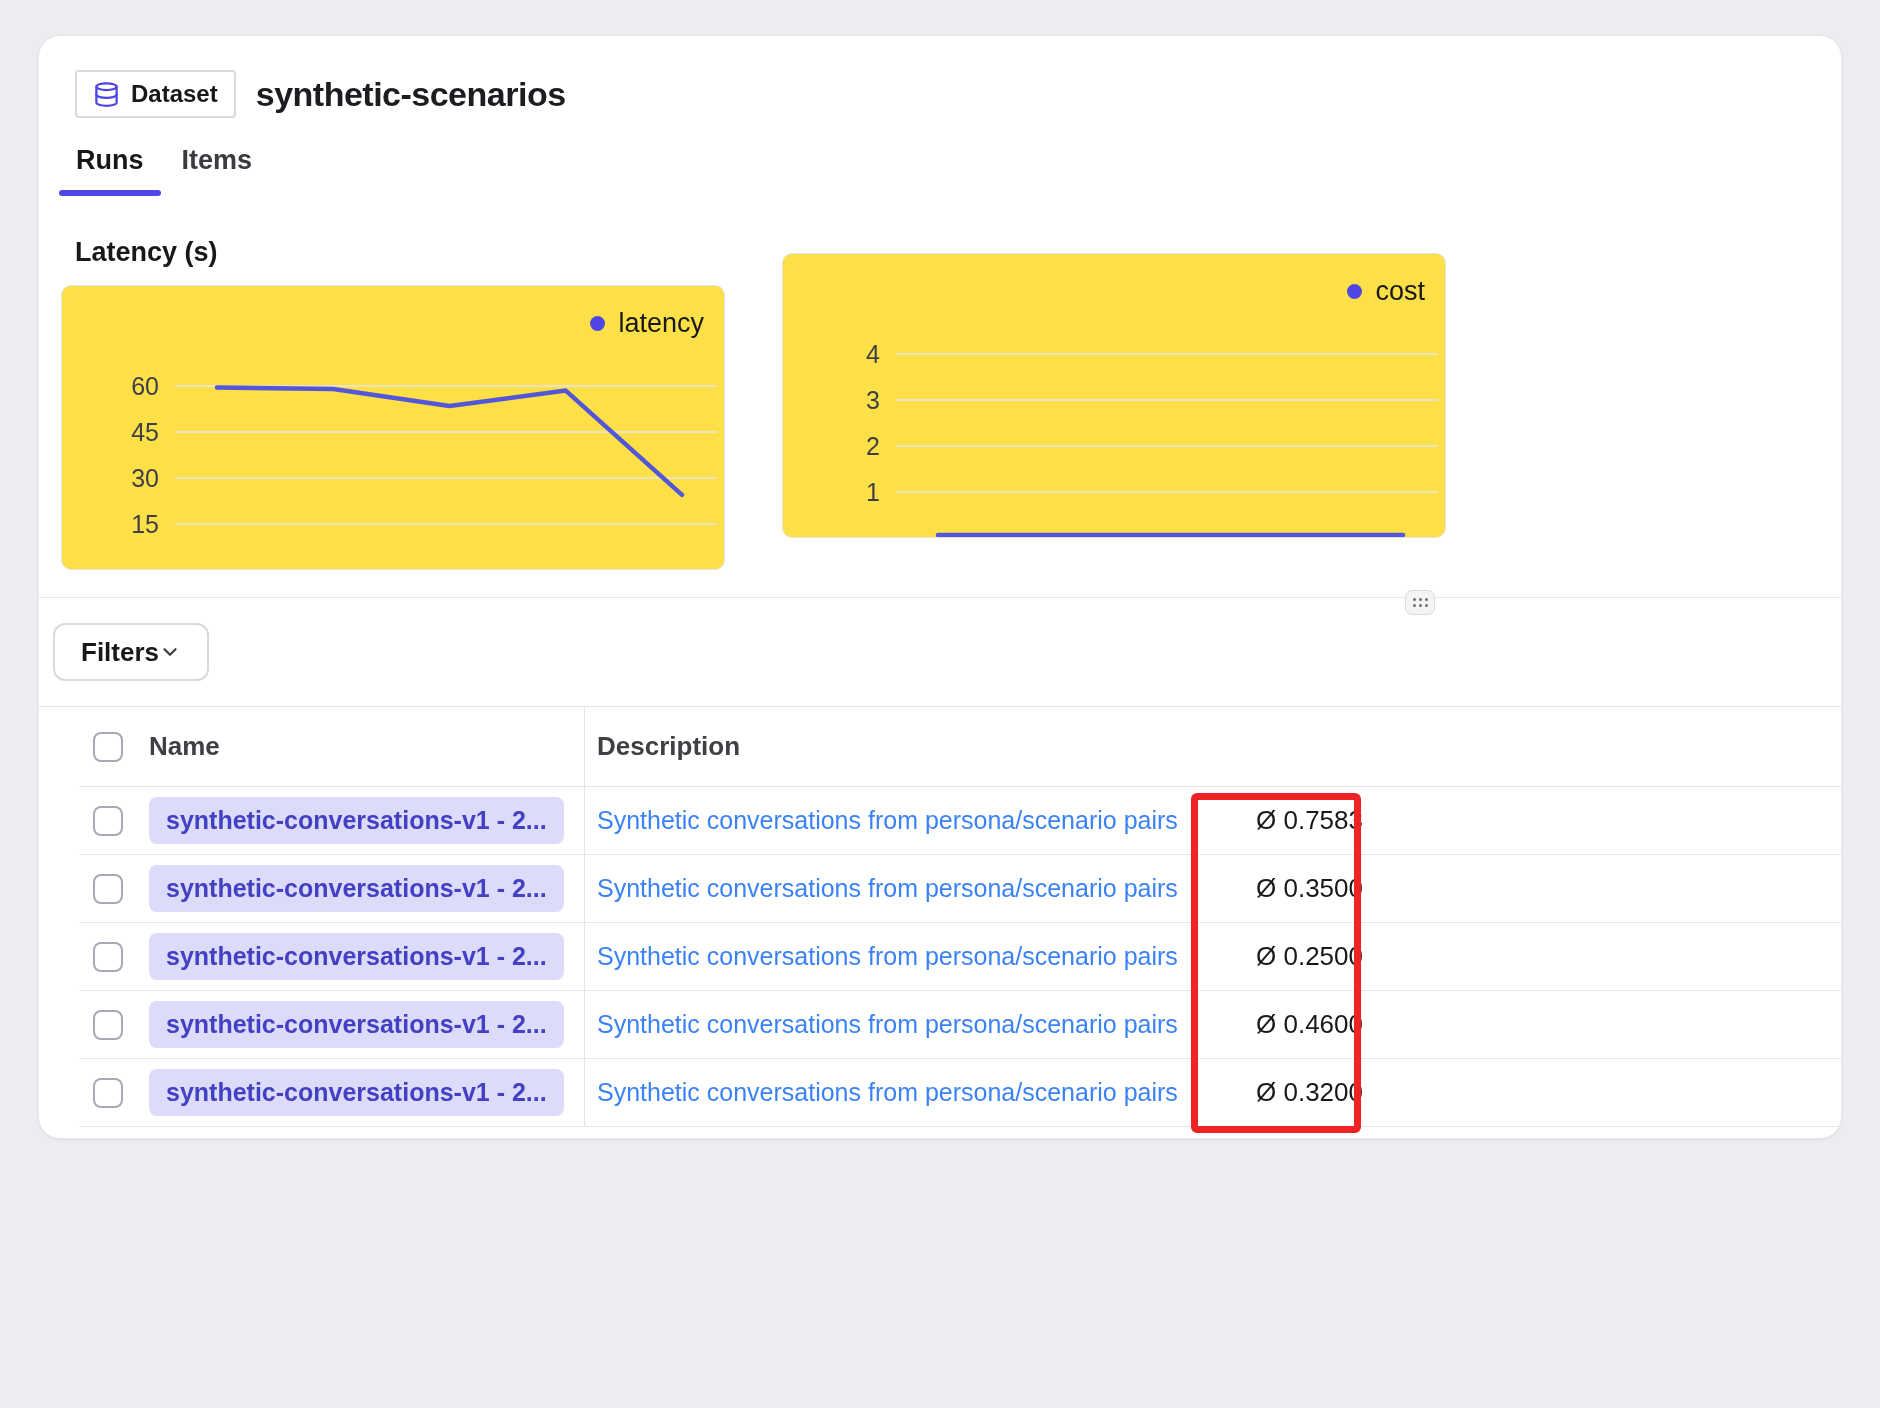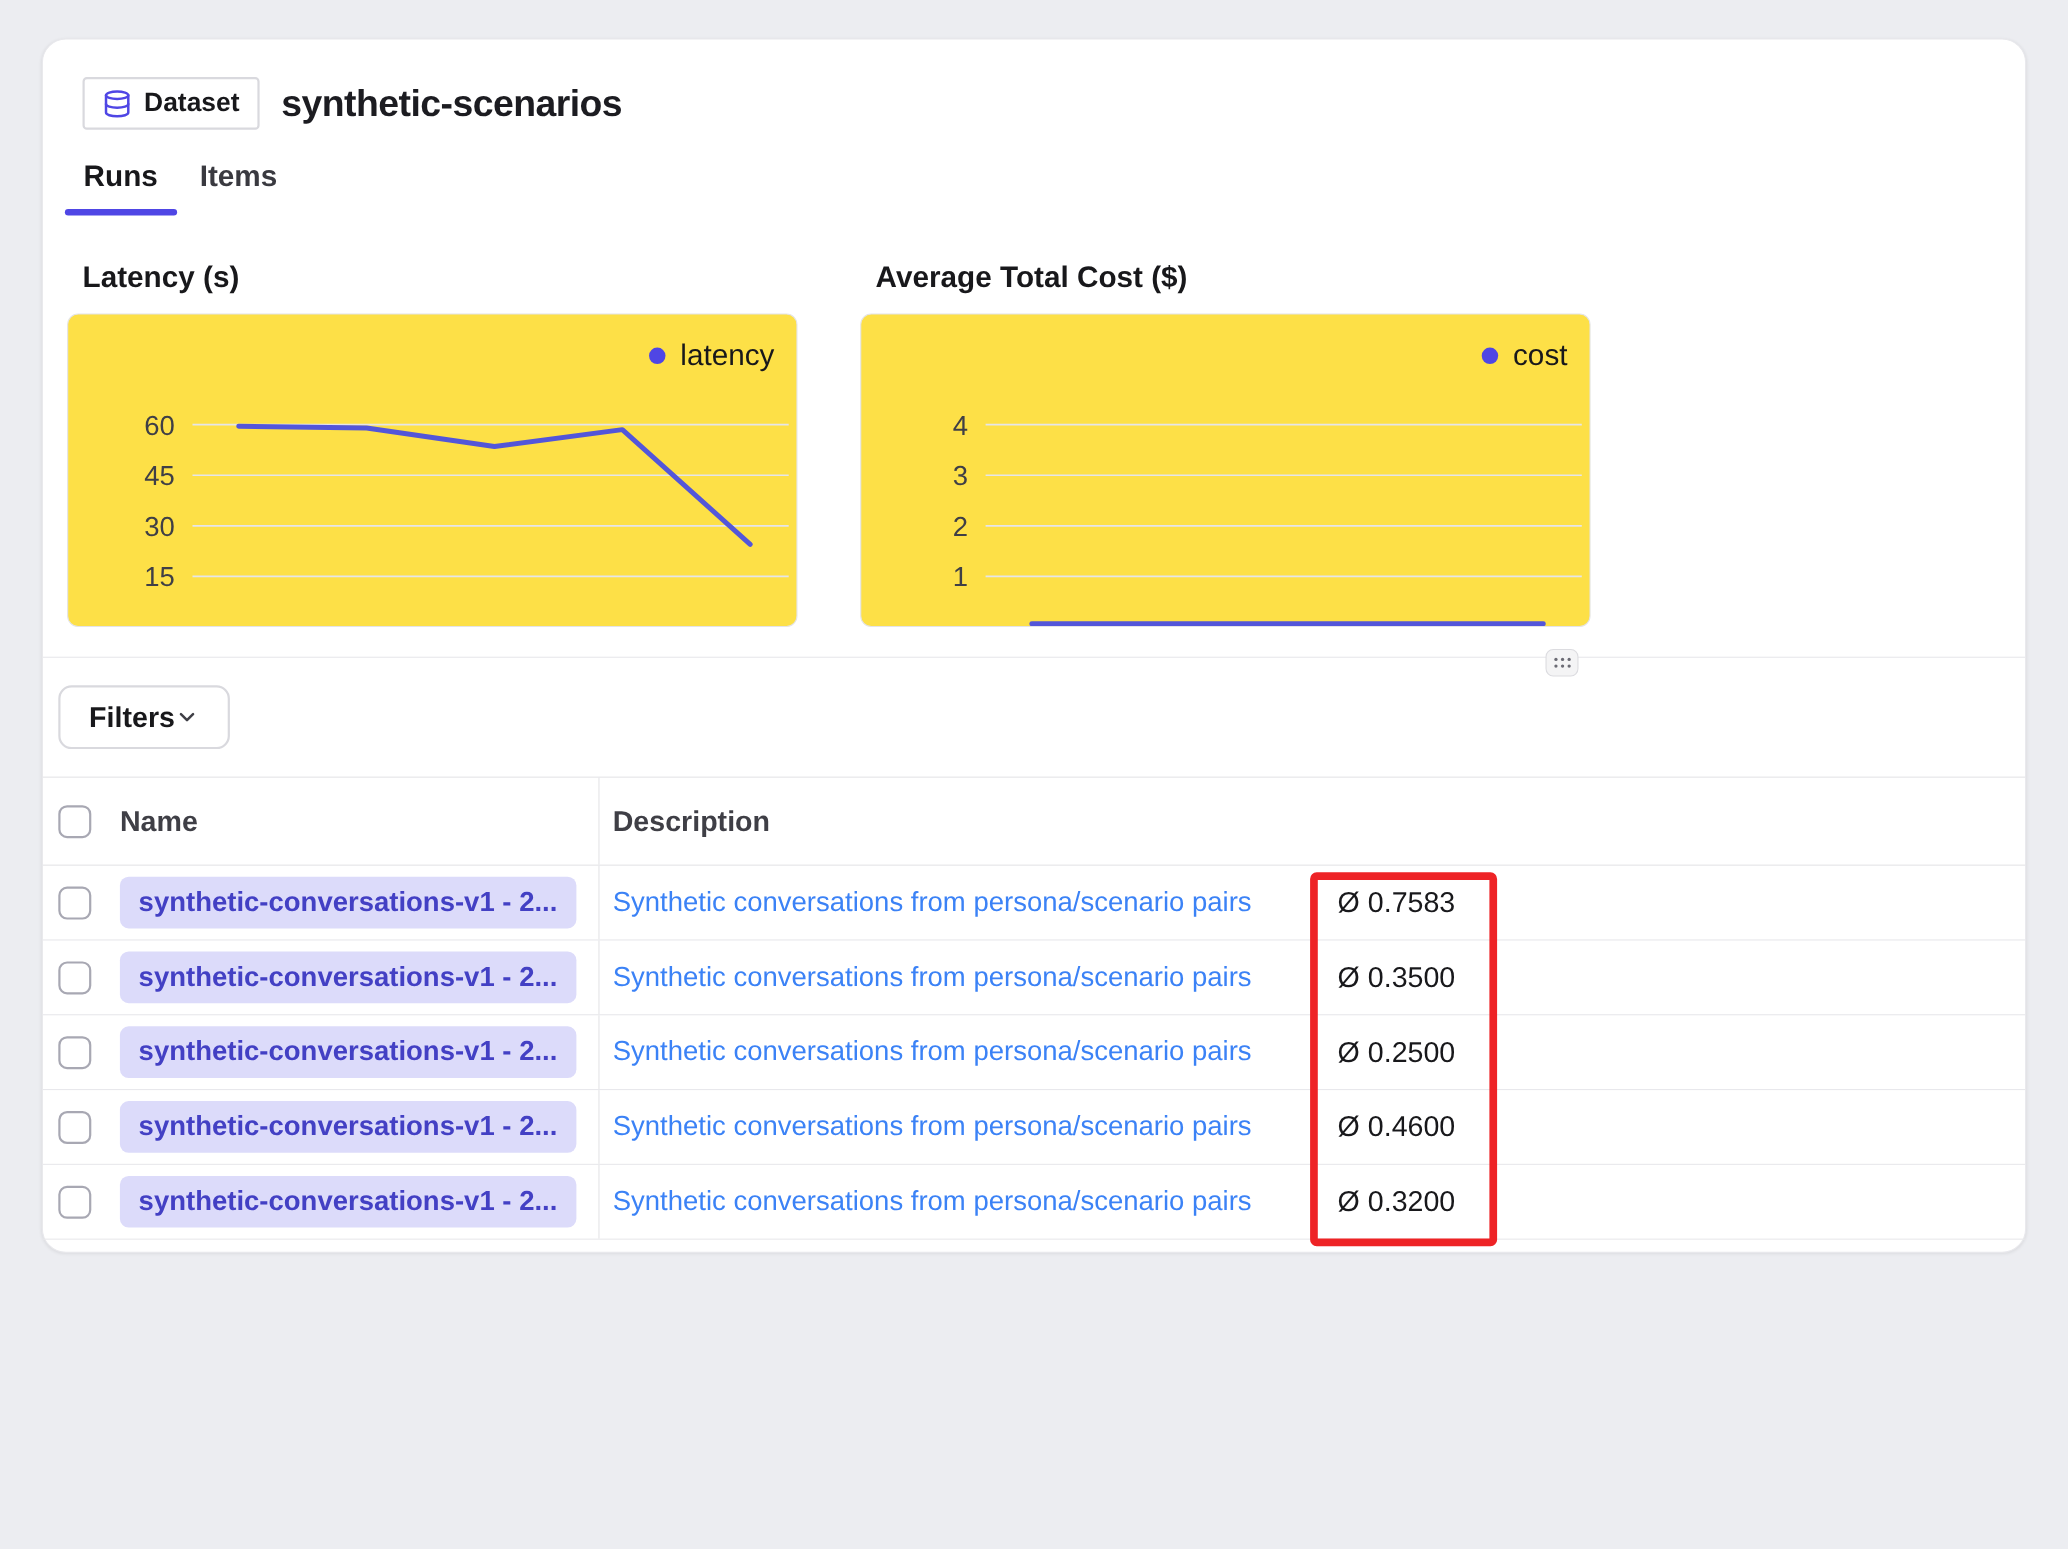--- a/index.html
+++ b/index.html
@@ -110,20 +110,21 @@
   }
   .filters-btn svg{display:block;color:#3f3f46;}
   
   .table{border-top:1px solid var(--border);position:relative;}
   .trow{
     display:grid;
     grid-template-columns:70px 435px 672px 1fr;
     align-items:stretch;
     border-bottom:1px solid #e8e8ec;
     height:68px;
+    margin-left:40px;
   }
   .trow.thead{height:80px;border-bottom:1px solid var(--border);}
   .cell{display:flex;align-items:center;min-width:0;}
   .cb-cell{padding-left:14px;}
   .desc-cell{border-left:1px solid var(--border);padding-left:12px;}
   .thead .cell{font-size:26px;font-weight:600;color:var(--text-mid);}
   .checkbox{
     width:30px;height:30px;border:2px solid #a8a8b3;border-radius:8px;
     background:#fff;cursor:pointer;flex:none;
   }
@@ -184,21 +185,20 @@
             <text x="97" y="201" text-anchor="end" font-size="25" fill="#3f3f46">30</text>
             <line x1="113" x2="655" y1="146" y2="146" stroke="#e5e5ea" stroke-width="1.5"></line>
             <text x="97" y="155" text-anchor="end" font-size="25" fill="#3f3f46">45</text>
             <line x1="113" x2="655" y1="100" y2="100" stroke="#e5e5ea" stroke-width="1.5"></line>
             <text x="97" y="109" text-anchor="end" font-size="25" fill="#3f3f46">60</text>
             <polyline points="155,101.53333333333333 271.25,103.06666666666666 387.5,119.93333333333334 503.75,104.6 620,208.86666666666667" fill="none" stroke="#5356d9" stroke-width="4.5" stroke-linejoin="round" stroke-linecap="round"></polyline>
           </svg>
       </div>
     </div>
     <div class="chart-panel">
-      <div class="chart-title">Average Total Cost ($)</div>
       <div class="chart-box">
         <div class="legend">
           <span class="legend-dot"></span>
           <span>cost</span>
         </div>
         <svg class="chart-svg" viewBox="0 0 662 283">
             <line x1="113" x2="655" y1="238" y2="238" stroke="#e5e5ea" stroke-width="1.5"></line>
             <text x="97" y="247" text-anchor="end" font-size="25" fill="#3f3f46">1</text>
             <line x1="113" x2="655" y1="192" y2="192" stroke="#e5e5ea" stroke-width="1.5"></line>
             <text x="97" y="201" text-anchor="end" font-size="25" fill="#3f3f46">2</text>

